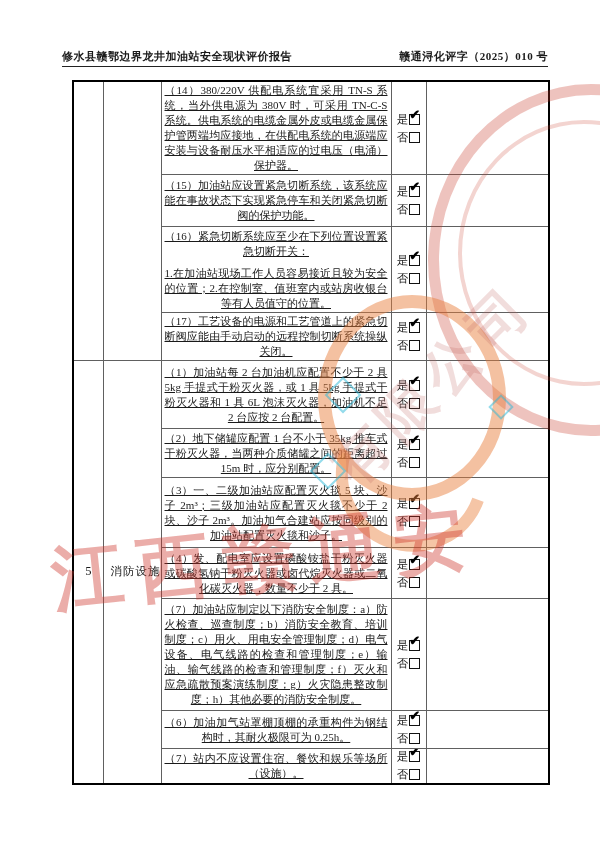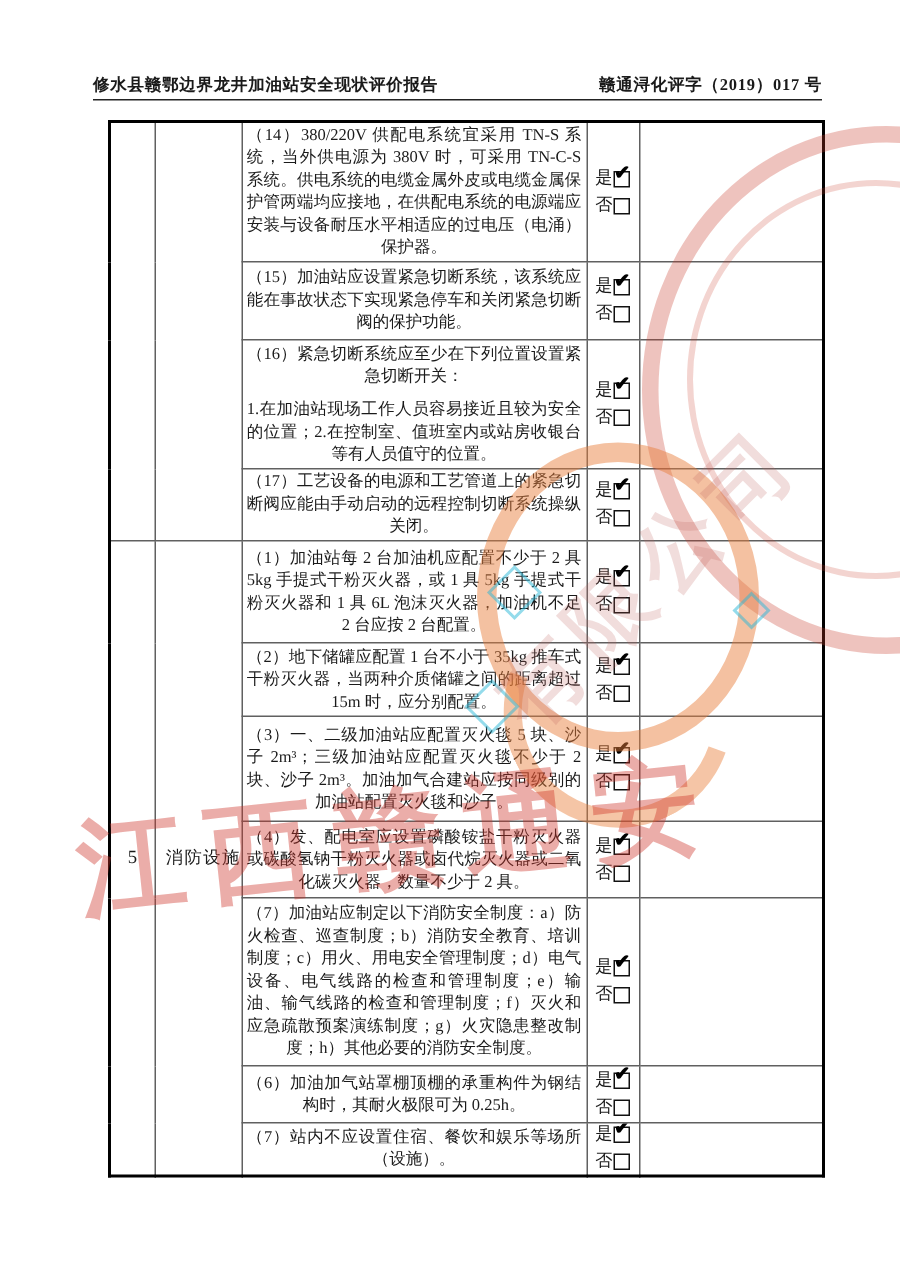--- a/index.html
+++ b/index.html
@@ -13,21 +13,21 @@
 
   
   table.checklist{position:absolute;left:72px;top:80px;width:476px;border-collapse:collapse;
                   table-layout:fixed;border:2px solid #000;}
   table.checklist td{border:1px solid #606060;padding:0;vertical-align:middle;overflow:hidden;}
   col.c-index{width:30px;} col.c-cat{width:58px;} col.c-req{width:230px;}
   col.c-chk{width:35px;} col.c-rem{width:123px;}
 
   td.col-index{text-align:center;font-size:12.5px;}
   td.col-cat{text-align:right;font-size:11.5px;letter-spacing:1px;}
-  td.col-req .cell-text{display:flex;flex-direction:column;justify-content:center;gap:7px;height:100%;padding:1px 3px;box-sizing:border-box;}
+  td.col-req .cell-text{display:flex;flex-direction:column;justify-content:center;gap:7px;height:100%;padding:1px 3px;box-sizing:border-box;text-decoration:underline;}
   td.col-req p{margin:0;font-size:11px;line-height:15px;text-align:justify;text-align-last:center;
                text-justify:inter-character;}
   td.col-chk .cb-wrap{display:flex;flex-direction:column;justify-content:center;align-items:center;gap:5px;height:100%;}
   .cb-line{display:flex;align-items:center;font-size:11.5px;line-height:13px;}
   .cb-box{position:relative;display:inline-block;width:9px;height:9px;border:1.4px solid #111;margin-left:1px;background:#fff;}
   .cb-box.checked::after{content:"✔";position:absolute;top:-7px;left:-1px;font-size:13px;font-weight:bold;color:#000;}
   td.col-rem{background:transparent;}
 
   
   .footer{position:absolute;left:0;right:0;top:779px;text-align:center;font-size:11px;}
@@ -47,21 +47,21 @@
   .wm-text-diag{left:342px;top:438px;font-size:56px;font-weight:bold;letter-spacing:8px;white-space:nowrap;
                 color:rgba(190,100,95,.22);transform:rotate(-45deg);transform-origin:0 50%;}
 </style>
 </head>
 <body>
 
 <div id="page">
 
   <div class="header">
     <span>修水县赣鄂边界龙井加油站安全现状评价报告</span>
-    <span>赣通浔化评字（2019）017 号</span>
+    <span>赣通浔化评字（2025）010 号</span>
   </div>
   <div class="header-rule"></div>
 
   <table class="checklist">
     <colgroup>
       <col class="c-index">
         <col class="c-cat">
         <col class="c-req">
         <col class="c-chk">
         <col class="c-rem">

